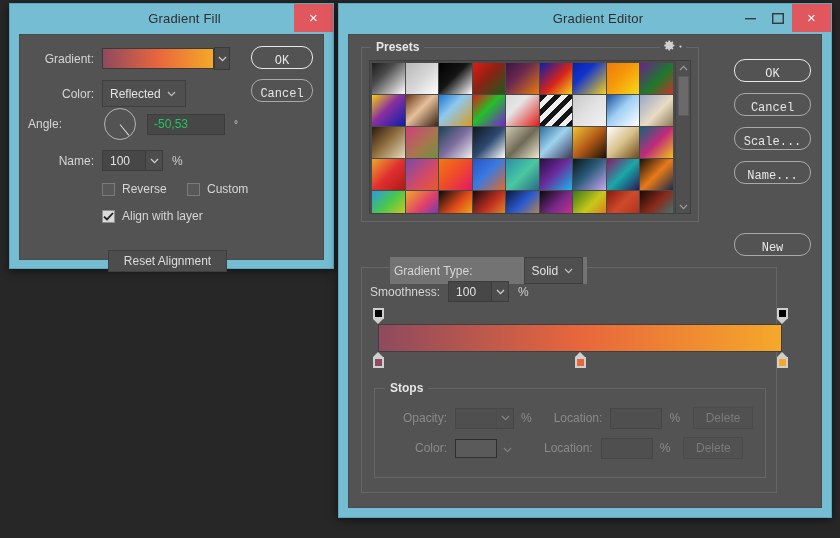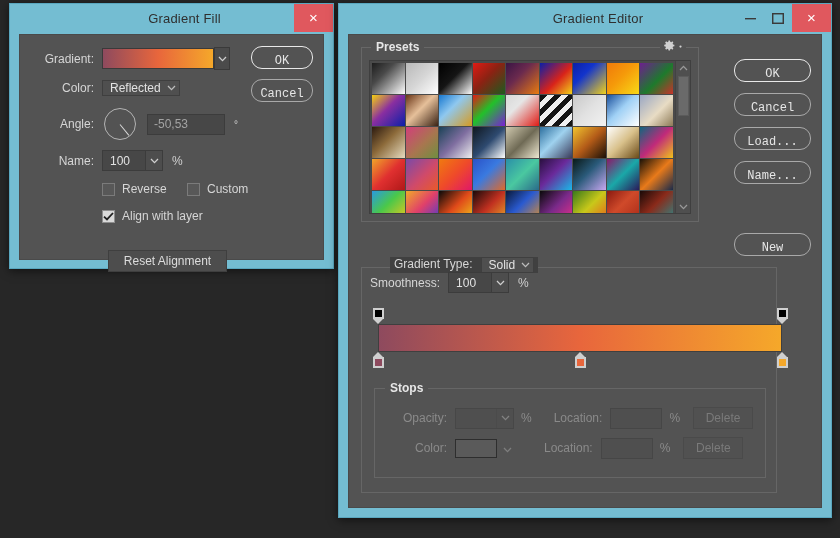--- a/index.html
+++ b/index.html
@@ -51,35 +51,35 @@
 
   
   .lbl { color: #d6d6d6; font-size: 12px; white-space: nowrap; }
   .lbl.dim { color: #8a8a8a; }
   .unit { color: #d0d0d0; font-size: 12px; }
   .unit.dim { color: #8a8a8a; }
 
   .field {
     background: #474747;
     border: 1px solid #3c3c3c;
-    color: #a3a3a3;
+    color: #22c55e;
     font-size: 12px;
     height: 21px;
     display: flex; align-items: center;
     padding: 0 6px;
   }
   .field.disabled { background: #4f4f4f; border-color: #464646; color: #7c7c7c; }
 
   .combo {
     background: #4f4f4f;
     border: 1px solid #3f3f3f;
-    height: 16px;
+    height: 27px;
     display: inline-flex; align-items: center;
     color: #e2e2e2; font-size: 12px;
-    padding: 0 3px 0 7px;
+    padding: 0 9px 0 7px;
   }
   .combo .caret { margin-left: 6px; opacity: .85; display:flex; }
 
   .spin {
     display: inline-flex; align-items: stretch; height: 21px;
     border: 1px solid #3c3c3c; background: #474747;
   }
   .spin .val { display:flex; align-items:center; padding: 0 8px 0 7px; color:#e2e2e2; font-size:12px; min-width: 42px;}
   .spin .arrow {
     width: 17px; border-left: 1px solid #3c3c3c; background:#4d4d4d;
@@ -262,21 +262,21 @@
           <span>Reflected</span>
           <span class="caret">
             <svg width="9" height="6" viewBox="0 0 9 6">
                 <path d="M1 1 L4.5 4.6 L8 1" fill="none" stroke="#cfcfcf" stroke-width="1.3"></path>
               </svg>
           </span>
         </div>
       </div>
 
       <div class="gf-row" style="left:8px; top:73px;">
-        <span class="lbl" style="width:66px; text-align:right;">Angle:</span>
+        <span class="lbl" style="width:66px; text-align:left;">Angle:</span>
         <div class="dial" style="margin-left:10px;">
           <div class="needle" id="gfNeedle" style="transform: rotate(50.53deg);"></div>
         </div>
         <div class="field" style="margin-left:11px; width:78px;">
           <span>-50,53</span>
         </div>
         <span class="unit" style="margin-left:9px; font-size:10px;">°</span>
       </div>
 
       <div class="gf-row" style="left:8px; top:115px;">
@@ -418,33 +418,33 @@
                   <path d="M1 1 L4.5 4.6 L8 1" fill="none" stroke="#9a9a9a" stroke-width="1.3"></path>
                 </svg>
             </div>
           </div>
         </div>
       </div>
 
 
       <div class="gt-group">
 
-        <div style="position:absolute; left:28px; top:-11px; display:flex; background:#404040; padding:0 4px;">
+        <div style="position:absolute; left:28px; top:-11px; display:flex; align-items:center; background:#737373; padding:0 4px;gap:43px;">
           <span class="lbl">Gradient Type:</span>
           <div class="combo" style="margin-left:8px;">
             <span>Solid</span>
             <span class="caret">
               <svg width="9" height="6" viewBox="0 0 9 6">
                   <path d="M1 1 L4.5 4.6 L8 1" fill="none" stroke="#cfcfcf" stroke-width="1.3"></path>
                 </svg>
             </span>
           </div>
         </div>
 
-        <div style="position:absolute; left:8px; top:4px; display:flex; align-items:center;">
+        <div style="position:absolute; left:8px; top:13px; display:flex; align-items:center;">
           <span class="lbl">Smoothness:</span>
           <div class="spin" style="margin-left:8px;">
             <span class="val">100</span>
             <span class="arrow">
               <svg width="9" height="6" viewBox="0 0 9 6">
                   <path d="M1 1 L4.5 4.6 L8 1" fill="none" stroke="#cfcfcf" stroke-width="1.3"></path>
                 </svg>
             </span>
           </div>
           <span class="unit" style="margin-left:9px;">%</span>
@@ -526,21 +526,21 @@
         </div>
       </div>
 
       <div class="pill-btn primary" style="position:absolute; right:10px; top:24px; width:77px;">
         <span>OK</span>
       </div>
       <div class="pill-btn" style="position:absolute; right:10px; top:58px; width:77px;">
         <span>Cancel</span>
       </div>
       <div class="pill-btn" style="position:absolute; right:10px; top:92px; width:77px;">
-        <span>Load...</span>
+        <span>Scale...</span>
       </div>
       <div class="pill-btn" style="position:absolute; right:10px; top:126px; width:77px;">
         <span>Name...</span>
       </div>
       <div class="pill-btn" style="position:absolute; right:10px; top:198px; width:77px;">
         <span>New</span>
       </div>
 
     </div>
   </div>

